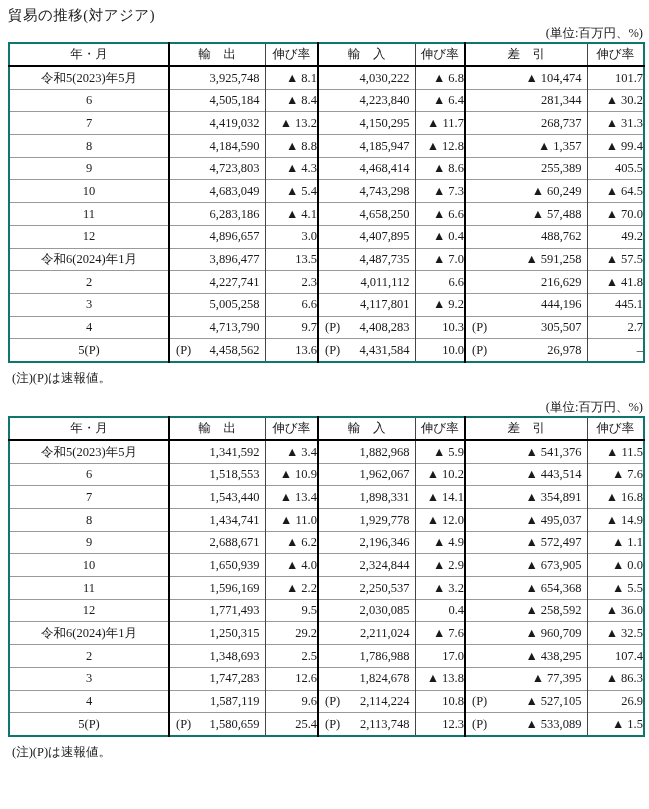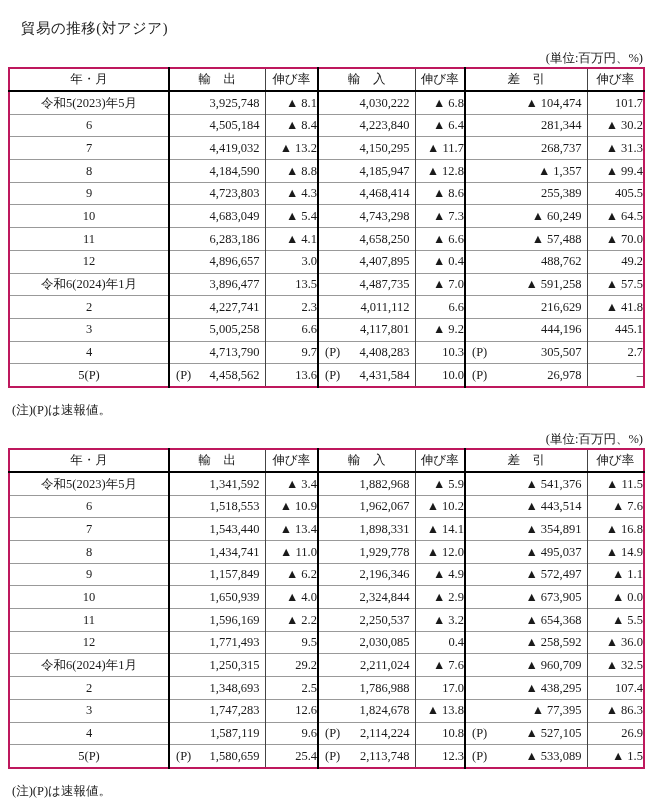--- a/index.html
+++ b/index.html
@@ -18,38 +18,38 @@
     padding-top: 6px;
   }
   .block {
     margin-left: 8px;
     width: 635px;
   }
   .block + .block {
     margin-top: 14px;
   }
   .table-title {
-    margin: 13px;
+    margin: 0;
     font-size: 14.5px;
     font-weight: normal;
     letter-spacing: 0.5px;
     line-height: 19px;
   }
   .unit-label {
-    margin-top: 9px;
+    margin-top: 1px;
     margin-bottom: 1px;
     text-align: right;
     font-size: 12.5px;
     line-height: 15px;
   }
   table.trade {
     border-collapse: collapse;
     table-layout: fixed;
     width: 635px;
-    border: 2px solid #be185d;
+    border: 2px solid #0f766e;
     font-size: 12.5px;
   }
   table.trade th {
     font-weight: normal;
     height: 21px;
     border-bottom: 2px solid #000;
     text-align: center;
     vertical-align: middle;
     line-height: 1;
     padding: 0;
@@ -70,21 +70,21 @@
   .c-growth { text-align: right; padding-right: 5px; }
   .c-num .cellflex {
     display: flex;
     align-items: center;
     justify-content: space-between;
     padding: 0 5px 0 6px;
   }
   .c-num .pmark { text-align: left; }
   .c-num .val { margin-left: auto; text-align: right; }
   .note {
-    margin: 15px 0 0 4px;
+    margin: 8px 0 0 4px;
     font-size: 12.5px;
     line-height: 15px;
   }
 </style>
 </head>
 <body>
 
 <div class="page">
 
   <section class="block">
@@ -547,21 +547,21 @@
                 <span class="val">▲ 495,037</span>
               </div>
             </td>
             <td class="c-growth v-thin">▲ 14.9</td>
           </tr>
           <tr>
             <td class="c-ym">9</td>
             <td class="c-num v-thick">
               <div class="cellflex">
                 <span class="pmark"></span>
-                <span class="val">1,157,849</span>
+                <span class="val">2,688,671</span>
               </div>
             </td>
             <td class="c-growth v-thin">▲ 6.2</td>
             <td class="c-num v-thick">
               <div class="cellflex">
                 <span class="pmark"></span>
                 <span class="val">2,196,346</span>
               </div>
             </td>
             <td class="c-growth v-thin">▲ 4.9</td>

